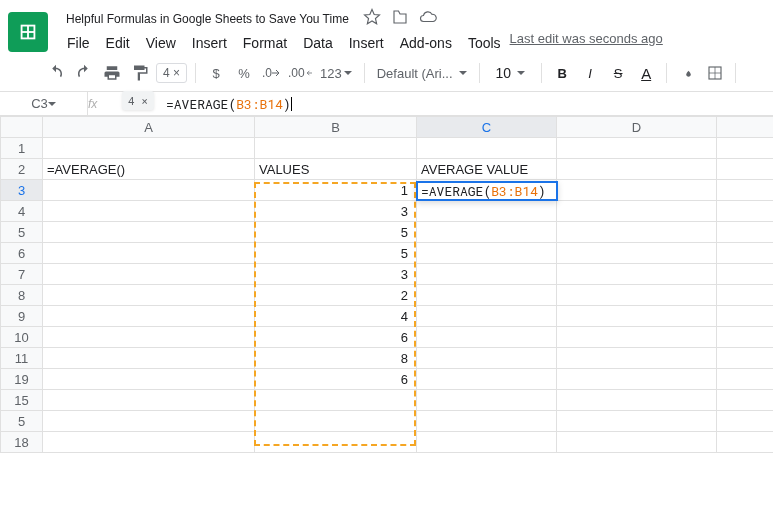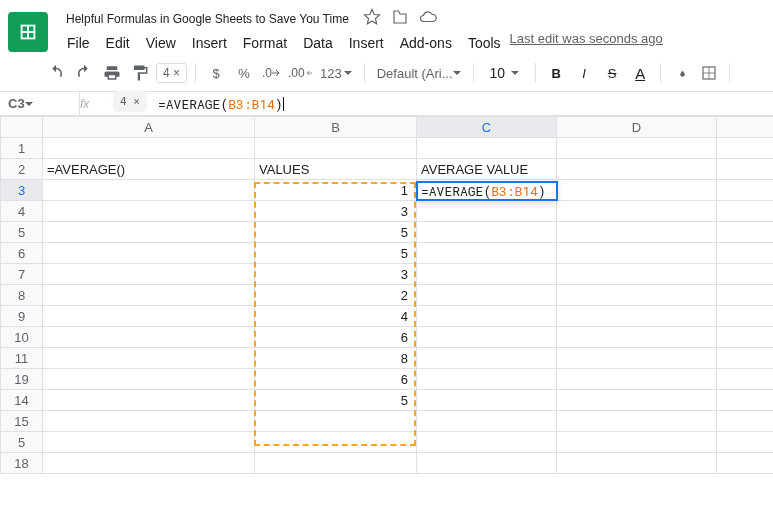--- a/index.html
+++ b/index.html
@@ -17,26 +17,26 @@
   .menubar { display:flex; gap: 2px; padding-top: 2px; }
   .menu-item { font-size: 14px; color:#202124; padding: 4px 7px; cursor:pointer; border-radius:3px; }
   
   
   .toolbar { display:flex; align-items:center; gap: 4px; padding: 6px 12px 6px 44px; border-bottom:1px solid #e0e0e0; color:#5f6368; font-size:13px; }
   .tb-btn { width:24px; height:24px; display:flex; align-items:center; justify-content:center; cursor:pointer; border-radius:2px; }
   .tb-sep { width:1px; height:20px; background:#e0e0e0; margin:0 4px; }
   .zoom-box { border:1px solid #dadce0; border-radius:3px; padding: 2px 6px; font-size:12px; color:#5f6368; display:flex; align-items:center; gap:4px; }
   .tb-drop { display:flex; align-items:center; gap:2px; padding:2px 4px; }
   .tb-text { font-size:13px; }
-  .font-select { border:none; font-size:13px; color:#5f6368; padding:2px 4px; display:flex; align-items:center; }
+  .font-select { border:none; font-size:13px; color:#5f6368; padding:2px 4px; display:flex; align-items:center; gap:6px; }
   .font-size-box { border:none; font-size:14px; color:#202124; padding:2px 8px; display:flex; align-items:center; gap:6px;}
   
   
   .formula-row { display:flex; align-items:center; border-bottom:1px solid #e0e0e0; height:24px; font-size:13px; }
-  .name-box { width:80px; padding:0 8px; color:#5f6368; font-size:13px; display:flex; align-items:center; justify-content:flex-start; border-right:1px solid #e0e0e0; height:100%;font-weight:bold;}
+  .name-box { width:88px; padding:0 8px; color:#5f6368; font-size:13px; display:flex; align-items:center; justify-content:center; border-right:1px solid #e0e0e0; height:100%;}
   .fx-label { width:40px; text-align:left; color:#b0b0b0; font-style:italic; font-size:12px; }
   .formula-input { flex:1; padding:0 4px; font-family: "Roboto Mono", Consolas, monospace; font-size:13px; display:flex; align-items:center; position:relative;}
   .formula-input .range { color:#e8710a; }
   .cursor-bar { display:inline-block; width:1px; height:14px; background:#000; vertical-align:middle; }
 
   
   .grid-wrap { position:relative; overflow:hidden; }
   table.grid { border-collapse: collapse; table-layout:fixed; width: 100%; }
   .grid th, .grid td { border:1px solid #e0e0e0; height:21px; font-size:13px; }
   .col-hdr { background:#f8f9fa; color:#5f6368; font-weight:normal; text-align:center; font-size:12px; height:22px; }
@@ -307,28 +307,20 @@
         </tr>
   <tr>
           <th class="row-hdr">19</th>
           <td class="cell"></td>
           <td class="cell num">6</td>
           <td class="cell"></td>
           <td class="cell"></td>
           <td class="cell"></td>
         </tr>
   <tr>
-          <th class="row-hdr">14</th>
-          <td class="cell"></td>
-          <td class="cell num">5</td>
-          <td class="cell"></td>
-          <td class="cell"></td>
-          <td class="cell"></td>
-        </tr>
-  <tr>
           <th class="row-hdr">15</th>
           <td class="cell"></td>
           <td class="cell"></td>
           <td class="cell"></td>
           <td class="cell"></td>
           <td class="cell"></td>
         </tr>
   <tr>
           <th class="row-hdr">5</th>
           <td class="cell"></td>

